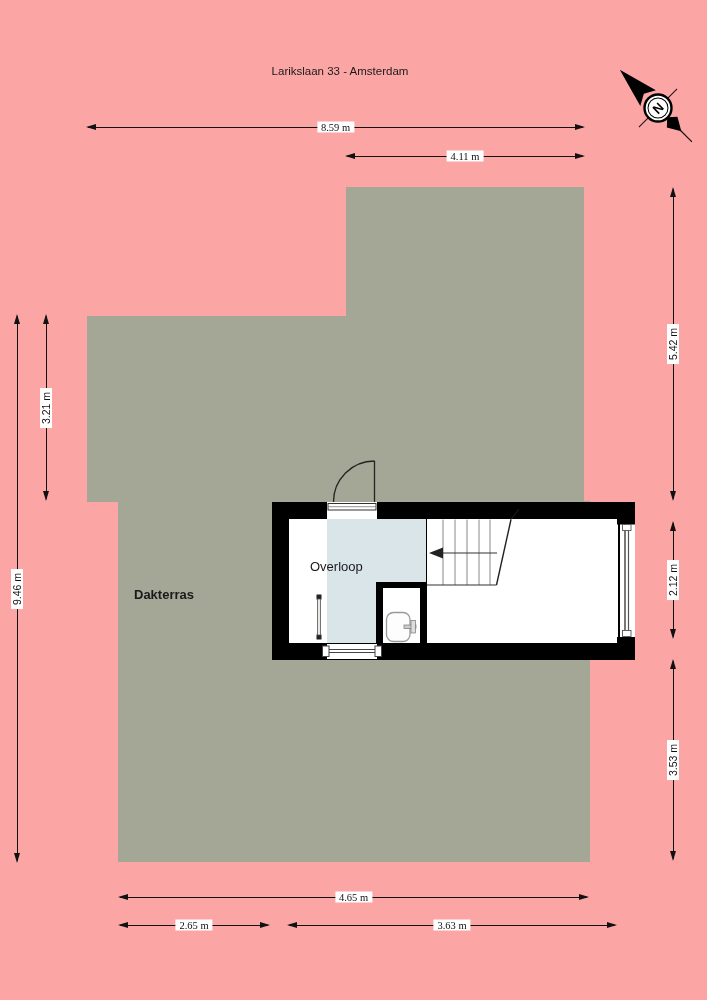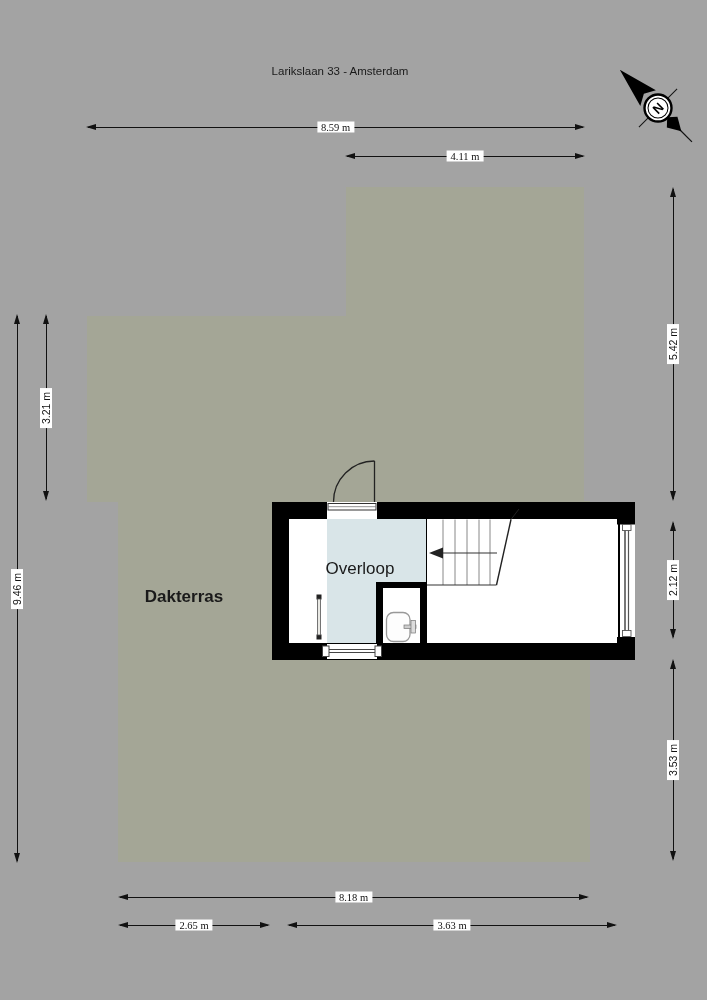--- a/index.html
+++ b/index.html
@@ -3,32 +3,32 @@
 <meta charset="utf-8">
 <style>
   :root{
     --terrace:#a4a696;
     --landing:#d9e5e8;
     --wall:#000000;
     --line:#1c1c1c;
   }
   html,body{margin:0;padding:0;background:#ffffff;}
   body{font-family:"Liberation Sans", sans-serif;color:#1c1c1c;}
-  #plan{position:relative;width:707px;height:1000px;background:#a3a3a3;overflow:hidden;}
+  #plan{position:relative;width:707px;height:1000px;background:#fca5a5;overflow:hidden;}
   .abs{position:absolute;}
   
   #title{left:0;top:64px;width:680px;text-align:center;font-size:11.5px;line-height:14px;color:#1a1a1a;}
   
   .terrace{background:var(--terrace);}
   
   .wallbase{background:var(--wall);}
   .roomfill{background:#ffffff;}
   .landingfill{background:var(--landing);}
   
-  .room-label{font-size:17px;color:#1a1a1a;text-align:center;}
+  .room-label{font-size:13px;color:#1a1a1a;text-align:left;}
   
   .dim{position:absolute;}
   .dim .line{position:absolute;background:#111;}
   .dim.h .line{left:1px;right:1px;top:-0.5px;height:1px;}
   .dim.v .line{top:1px;bottom:1px;left:-0.5px;width:1px;}
   .dim .arr{position:absolute;width:0;height:0;}
   .dim.h .arr.a1{left:-1px;top:-3.5px;border-top:3.5px solid transparent;border-bottom:3.5px solid transparent;border-right:10px solid #111;}
   .dim.h .arr.a2{right:-1px;top:-3.5px;border-top:3.5px solid transparent;border-bottom:3.5px solid transparent;border-left:10px solid #111;}
   .dim.v .arr.a1{top:-1px;left:-3.5px;border-left:3.5px solid transparent;border-right:3.5px solid transparent;border-bottom:10px solid #111;}
   .dim.v .arr.a2{bottom:-1px;left:-3.5px;border-left:3.5px solid transparent;border-right:3.5px solid transparent;border-top:10px solid #111;}
@@ -175,21 +175,21 @@
     <div class="line"></div>
       <i class="arr a1"></i>
       <i class="arr a2"></i>
     <span class="lbl">3.53 m</span>
   </div>
 
   <div class="dim h" style="left:119px;top:897px;width:469px;">
     <div class="line"></div>
       <i class="arr a1"></i>
       <i class="arr a2"></i>
-    <span class="lbl">8.18 m</span>
+    <span class="lbl">4.65 m</span>
   </div>
   <div class="dim h" style="left:119px;top:925px;width:150px;">
     <div class="line"></div>
       <i class="arr a1"></i>
       <i class="arr a2"></i>
     <span class="lbl">2.65 m</span>
   </div>
   <div class="dim h" style="left:288px;top:925px;width:328px;">
     <div class="line"></div>
       <i class="arr a1"></i>

